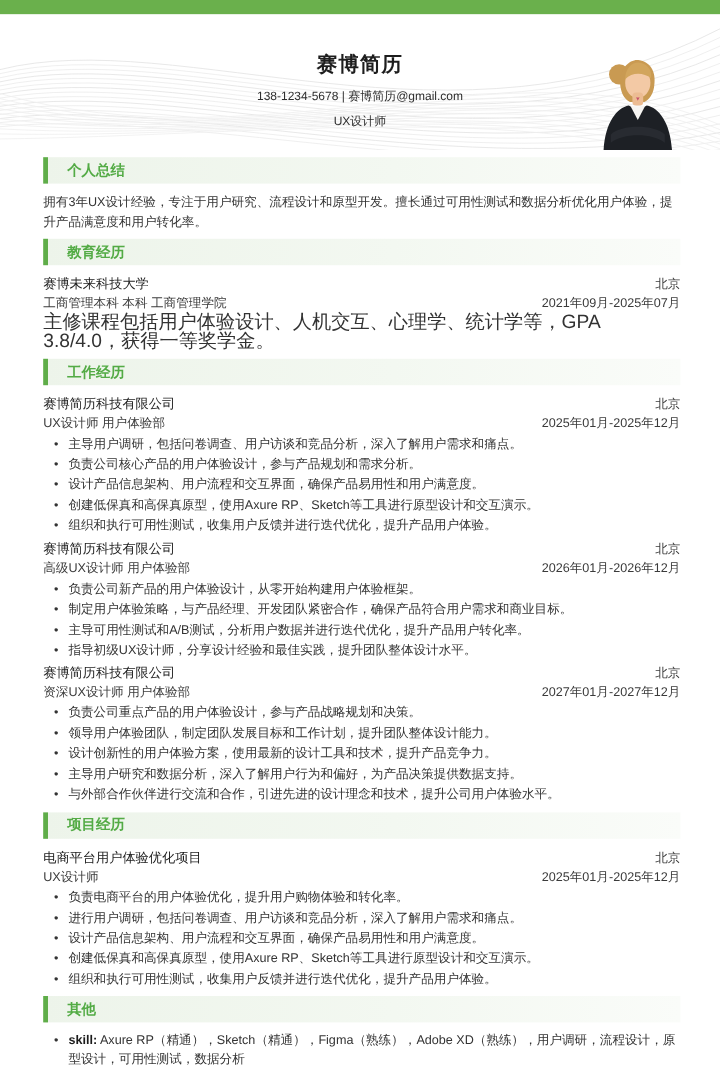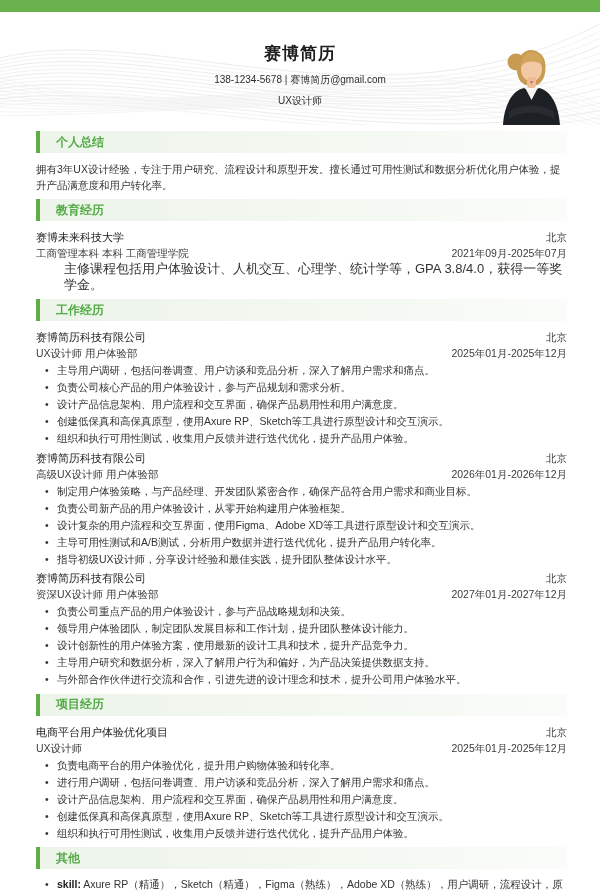--- a/index.html
+++ b/index.html
@@ -29,21 +29,21 @@
   section + section .band { margin-top:6px; }
   .band .bar { position:absolute; left:0; top:0; bottom:0; width:4px; background:var(--accent,#5aab47); }
   .band-title { font-size:12px; font-weight:bold; color:var(--accent-text,#53ab45); padding-left:20px; }
 
   .summary { font-size:10.5px; line-height:16px; color:#333; margin-bottom:6px; }
 
   .row { display:flex; justify-content:space-between; align-items:baseline; line-height:16px; }
   .row .strong { font-weight:normal; font-size:11px; color:#1c1c1c; }
   .row .plain { font-size:10.5px; color:#3b3b3b; }
   .row .right { font-size:10.5px; color:#3b3b3b; white-space:nowrap; }
-  .desc { font-size:13px; line-height:16px; color:#333;margin-left:28px; }
+  .desc { font-size:16px; line-height:16px; color:#333; }
 
   ul.bullets { list-style:none; margin:2px 0 3px 0; }
   ul.bullets li {
     position:relative; padding-left:21px; font-size:10.5px;
     line-height:15.5px; margin-bottom:1.5px; color:#333;
   }
   ul.bullets li::before { content:"\2022"; position:absolute; left:9px; top:0; color:#333; }
   ul.bullets li b { color:#1c1c1c; }
   .entry { margin-bottom:2px; }
   section { margin-bottom:4px; }
@@ -155,23 +155,22 @@
       <div class="entry">
         <div class="row">
           <span class="strong">赛博简历科技有限公司</span>
           <span class="right">北京</span>
         </div>
         <div class="row">
           <span class="plain">高级UX设计师 用户体验部</span>
           <span class="right">2026年01月-2026年12月</span>
         </div>
         <ul class="bullets">
+          <li>负责公司新产品的用户体验设计，从零开始构建用户体验框架。</li>
           <li>制定用户体验策略，与产品经理、开发团队紧密合作，确保产品符合用户需求和商业目标。</li>
-          <li>负责公司新产品的用户体验设计，从零开始构建用户体验框架。</li>
-          <li>设计复杂的用户流程和交互界面，使用Figma、Adobe XD等工具进行原型设计和交互演示。</li>
           <li>主导可用性测试和A/B测试，分析用户数据并进行迭代优化，提升产品用户转化率。</li>
           <li>指导初级UX设计师，分享设计经验和最佳实践，提升团队整体设计水平。</li>
         </ul>
       </div>
 
       <div class="entry">
         <div class="row">
           <span class="strong">赛博简历科技有限公司</span>
           <span class="right">北京</span>
         </div>

